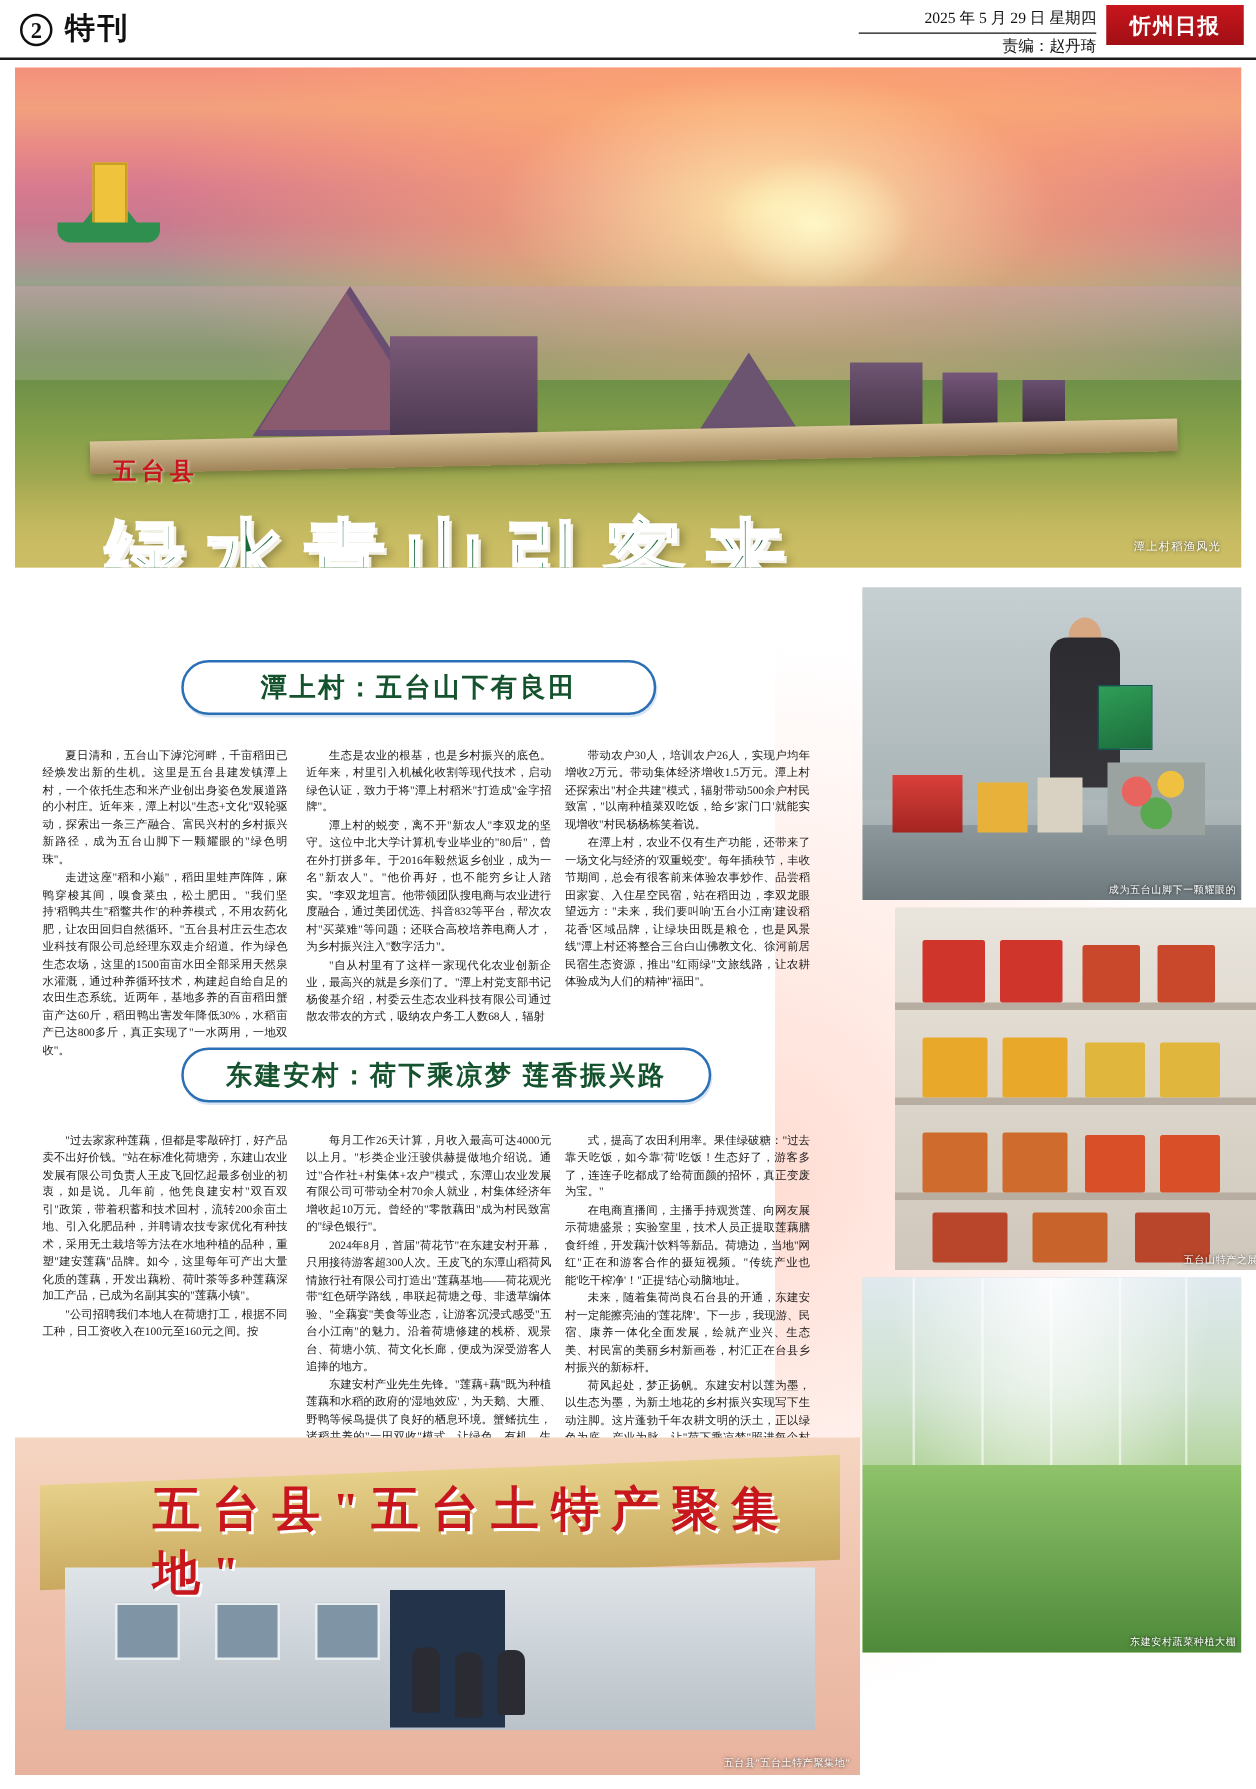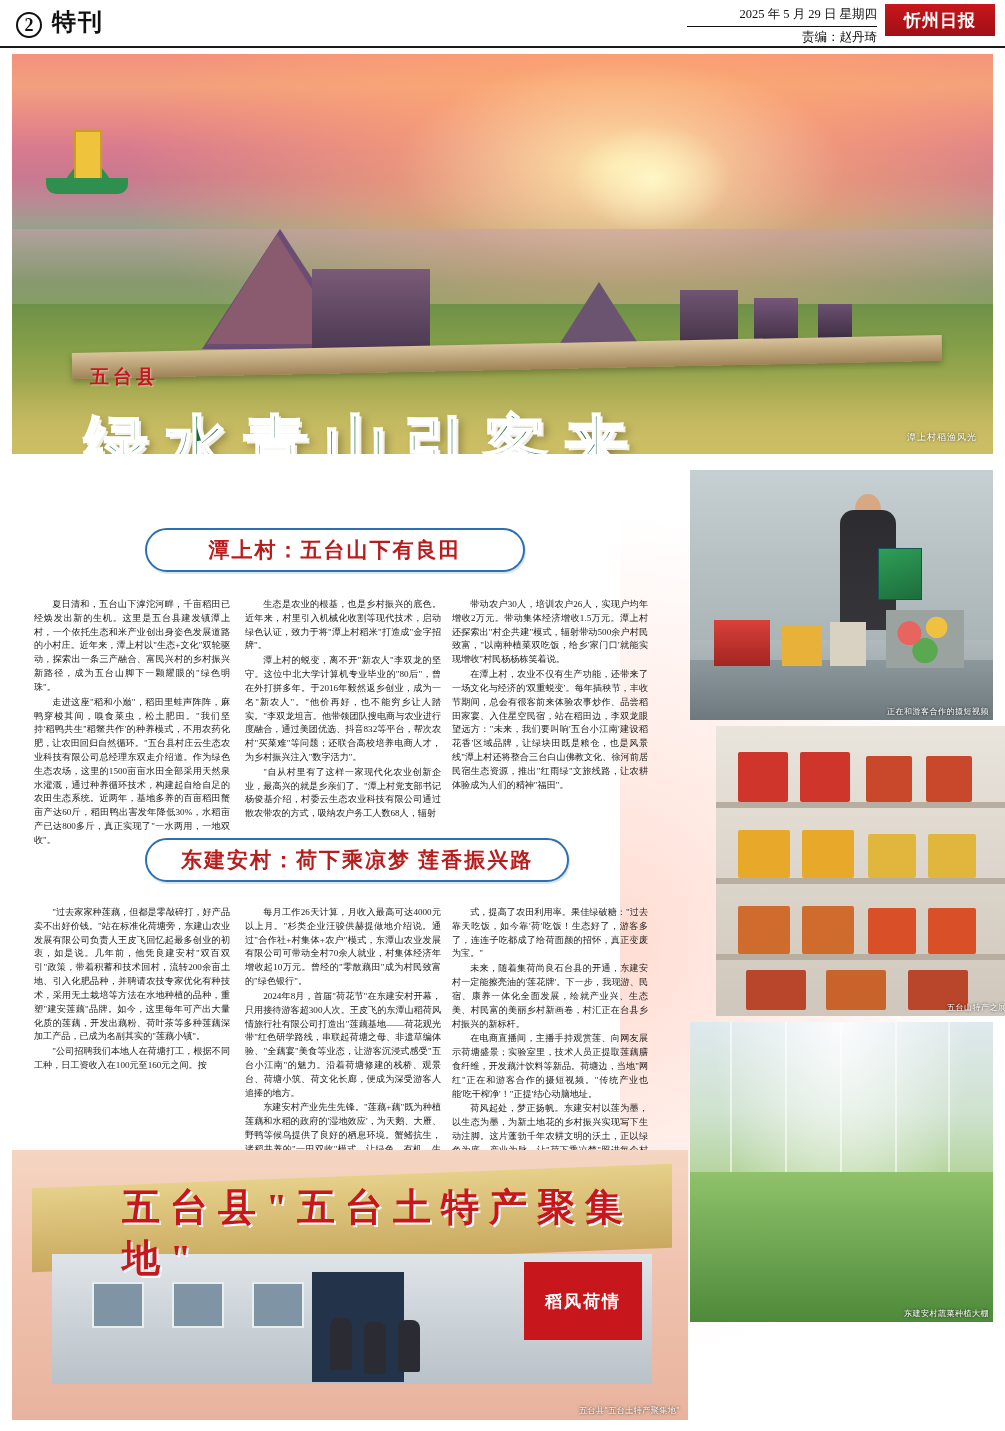--- a/index.html
+++ b/index.html
@@ -140,21 +140,21 @@
 
   
   .headline-box {
     position:absolute;
     border:2px solid #2b6fb5; border-radius:22px;
     background:#ffffff;
     display:flex; align-items:center; justify-content:center;
     box-shadow:1px 2px 0 rgba(43,111,181,.18);
   }
   .headline-box span {
-    font-size:21px; font-weight:bold; color:#b91c1c; letter-spacing:2px;
+    font-size:21px; font-weight:bold; color:#14532d; letter-spacing:2px;
   }
   #headline-1 { left:145px; top:528px; width:380px; height:44px; }
   #headline-2 { left:145px; top:838px; width:424px; height:44px; }
 
   .col { position:absolute; font-size:9.1px; line-height:1.52; color:#1a1a1a; text-align:justify; }
   .col p { margin:0 0 1px 0; text-indent:2em; }
 
   
   #a1c1 { left:34px; top:598px; width:196px; height:212px; }
   #a1c2 { left:245px; top:598px; width:196px; height:212px; }
@@ -312,43 +312,43 @@
   <p>"过去家家种莲藕，但都是零敲碎打，好产品卖不出好价钱。"站在标准化荷塘旁，东建山农业发展有限公司负责人王皮飞回忆起最多创业的初衷，如是说。几年前，他凭良建安村"双百双引"政策，带着积蓄和技术回村，流转200余亩土地、引入化肥品种，并聘请农技专家优化有种技术，采用无土栽培等方法在水地种植的品种，重塑"建安莲藕"品牌。如今，这里每年可产出大量化质的莲藕，开发出藕粉、荷叶茶等多种莲藕深加工产品，已成为名副其实的"莲藕小镇"。</p>
   <p>"公司招聘我们本地人在荷塘打工，根据不同工种，日工资收入在100元至160元之间。按</p>
 </div>
 <div class="col" id="a2c2">
   <p>每月工作26天计算，月收入最高可达4000元以上月。"杉类企业汪骏供赫提做地介绍说。通过"合作社+村集体+农户"模式，东潭山农业发展有限公司可带动全村70余人就业，村集体经济年增收起10万元。曾经的"零散藕田"成为村民致富的"绿色银行"。</p>
   <p>2024年8月，首届"荷花节"在东建安村开幕，只用接待游客超300人次。王皮飞的东潭山稻荷风情旅行社有限公司打造出"莲藕基地——荷花观光带"红色研学路线，串联起荷塘之母、非遗草编体验、"全藕宴"美食等业态，让游客沉浸式感受"五台小江南"的魅力。沿着荷塘修建的栈桥、观景台、荷塘小筑、荷文化长廊，便成为深受游客人追捧的地方。</p>
   <p>东建安村产业先生先锋。"莲藕+藕"既为种植莲藕和水稻的政府的'湿地效应'，为天鹅、大雁、野鸭等候鸟提供了良好的栖息环境。蟹鳍抗生，诸稻共养的"一田双收"模式，让绿色、有机、生态的种养方</p>
 </div>
 <div class="col" style="left:452px; top:906px; width:196px; height:260px;">
   <p>式，提高了农田利用率。果佳绿破糖："过去靠天吃饭，如今靠'荷'吃饭！生态好了，游客多了，连连子吃都成了给荷面颜的招怀，真正变废为宝。"</p>
+  <p>在电商直播间，主播手持观赏莲、向网友展示荷塘盛景；实验室里，技术人员正提取莲藕膳食纤维，开发藕汁饮料等新品。荷塘边，当地"网红"正在和游客合作的摄短视频。"传统产业也能'吃干榨净'！"正提'结心动脑地址。</p>
   <p>未来，随着集荷尚良石台县的开通，东建安村一定能擦亮油的'莲花牌'。下一步，我现游、民宿、康养一体化全面发展，绘就产业兴、生态美、村民富的美丽乡村新画卷，村汇正在台县乡村振兴的新标杆。</p>
-  <p>在电商直播间，主播手持观赏莲、向网友展示荷塘盛景；实验室里，技术人员正提取莲藕膳食纤维，开发藕汁饮料等新品。荷塘边，当地"网红"正在和游客合作的摄短视频。"传统产业也能'吃干榨净'！"正提'结心动脑地址。</p>
   <p>荷风起处，梦正扬帆。东建安村以莲为墨，以生态为墨，为新土地花的乡村振兴实现写下生动注脚。这片蓬勃千年农耕文明的沃土，正以绿色为底、产业为脉，让"荷下乘凉梦"照进每个村民的心田。</p>
 </div>
 
 <div class="credits">
   <div>策划：宫爱文  白雪萍</div>
   <div>文字：康馨月</div>
   <div>摄影：张存良</div>
   <div>设计：范  琛</div>
 </div>
 
 <div class="photo" id="photo-1">
   <div class="wall"></div>
   <div class="head"></div>
   <div class="person"></div>
   <div class="pack"></div>
   <div class="tbl"></div>
   <div class="box1"></div>
   <div class="box2"></div>
   <div class="box3"></div>
   <div class="flow"></div>
-  <div class="pcap">正在和游客合作的摄短视频</div>
+  <div class="pcap">成为五台山脚下一颗耀眼的</div>
 </div>
 
 <div class="photo" id="photo-2">
   <div class="shelf" style="top:76px;"></div>
   <div class="shelf" style="top:152px;"></div>
   <div class="shelf" style="top:228px;"></div>
 
   <div class="prod" style="left:22px;  top:26px;  width:50px; height:50px; background:#d0352c;"></div>
   <div class="prod" style="left:84px;  top:26px;  width:50px; height:50px; background:#d0352c;"></div>
   <div class="prod" style="left:150px; top:30px;  width:46px; height:46px; background:#c9472b;"></div>
@@ -386,15 +386,14 @@
   <div class="roof"></div>
   <div class="bldg"></div>
   <div class="win" style="left:80px;"></div>
   <div class="win" style="left:160px;"></div>
   <div class="win" style="left:240px;"></div>
   <div class="door"></div>
   <div class="fig" style="left:318px; top:168px;"></div>
   <div class="fig" style="left:352px; top:172px;"></div>
   <div class="fig" style="left:386px; top:170px;"></div>
   <div class="bigtxt">五台县"五台土特产聚集地"</div>
-  <div class="sign">稻风荷情</div>
   <div class="pcap">五台县"五台土特产聚集地"</div>
 </div>
 
 </body></html>

